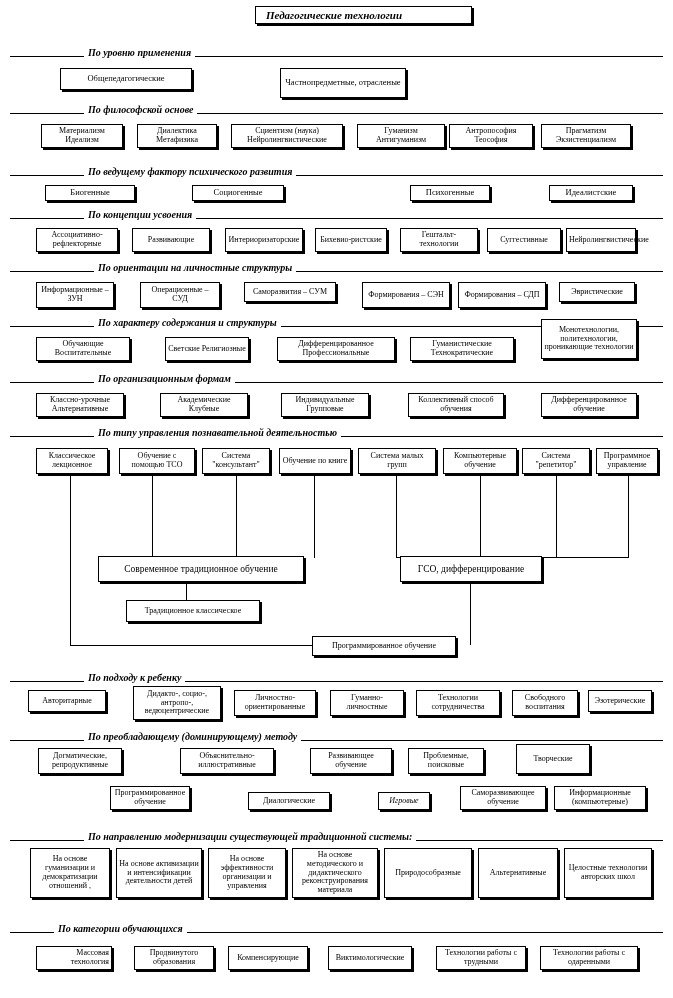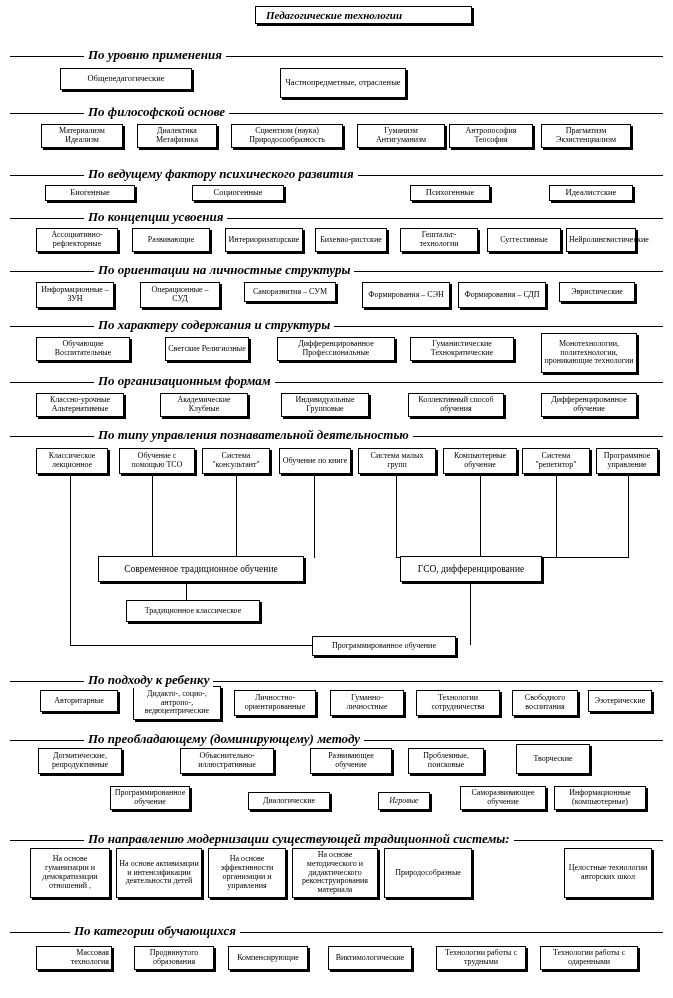--- a/index.html
+++ b/index.html
@@ -25,21 +25,21 @@
     font-weight:bold;
     font-size:11px;
     text-align:left;
     padding:2px 10px;
     white-space:nowrap;
   }
   .section-label{
     position:absolute;
     font-style:italic;
     font-weight:bold;
-    font-size:13px;
+    font-size:10px;
     background:#fff;
     padding:0 4px;
     white-space:nowrap;
     z-index:3;
   }
   .rule{
     position:absolute;
     border-top:1px solid #000;
     left:10px;
     width:653px;
@@ -88,21 +88,21 @@
 
   <div class="rule" style="top:113px;"></div>
   <div class="section-label" style="left:84px;top:104px;">По философской основе</div>
   <div class="node small" style="left:41px;top:124px;width:82px;height:24px;">
       <span>Материализм Идеализм</span>
     </div>
   <div class="node small" style="left:137px;top:124px;width:80px;height:24px;">
       <span>Диалектика Метафизика</span>
     </div>
   <div class="node small" style="left:231px;top:124px;width:112px;height:24px;">
-      <span>Сциентизм (наука) Природосообразность</span>
+      <span>Сциентизм (наука) Нейролингвистические</span>
     </div>
   <div class="node small" style="left:357px;top:124px;width:88px;height:24px;">
       <span>Гуманизм Антигуманизм</span>
     </div>
   <div class="node small" style="left:449px;top:124px;width:84px;height:24px;">
       <span>Антропософия Теософия</span>
     </div>
   <div class="node small" style="left:541px;top:124px;width:90px;height:24px;">
       <span>Прагматизм Экзистенциализм</span>
     </div>
@@ -174,21 +174,21 @@
     </div>
   <div class="node small" style="left:165px;top:337px;width:84px;height:24px;">
       <span>Светские Религиозные</span>
     </div>
   <div class="node small" style="left:277px;top:337px;width:118px;height:24px;">
       <span>Дифференцированное Профессиональные</span>
     </div>
   <div class="node small" style="left:410px;top:337px;width:104px;height:24px;">
       <span>Гуманистические Технократические</span>
     </div>
-  <div class="node small" style="left:541px;top:333px;width:96px;height:40px;">
+  <div class="node small" style="left:541px;top:319px;width:96px;height:40px;">
       <span>Монотехнологии, политехнологии, проникающие технологии</span>
     </div>
 
   <div class="rule" style="top:382px;"></div>
   <div class="section-label" style="left:94px;top:373px;">По организационным формам</div>
   <div class="node small" style="left:36px;top:393px;width:88px;height:24px;">
       <span>Классно-урочные Альтернативные</span>
     </div>
   <div class="node small" style="left:160px;top:393px;width:88px;height:24px;">
       <span>Академические Клубные</span>
@@ -251,21 +251,21 @@
     </div>
   <div class="node small" style="left:126px;top:600px;width:134px;height:22px;">
       <span>Традиционное классическое</span>
     </div>
   <div class="node small" style="left:312px;top:636px;width:144px;height:20px;">
       <span>Программированное обучение</span>
     </div>
 
   <div class="rule" style="top:681px;"></div>
   <div class="section-label" style="left:84px;top:672px;">По подходу к ребенку</div>
-  <div class="node small" style="left:40px;top:690px;width:78px;height:22px;align-items:center;">
+  <div class="node small" style="left:28px;top:690px;width:78px;height:22px;align-items:center;">
       <span>Авторитарные</span>
     </div>
   <div class="node small" style="left:133px;top:686px;width:88px;height:34px;">
       <span>Дидакто-, социо-, антропо-, ведюцентрические</span>
     </div>
   <div class="node small" style="left:234px;top:690px;width:82px;height:26px;">
       <span>Личностно-ориентированные</span>
     </div>
   <div class="node small" style="left:330px;top:690px;width:74px;height:26px;">
       <span>Гуманно-личностные</span>
@@ -323,26 +323,29 @@
     </div>
   <div class="node small" style="left:208px;top:848px;width:78px;height:50px;">
       <span>На основе эффективности организации и управления</span>
     </div>
   <div class="node small" style="left:292px;top:848px;width:86px;height:50px;">
       <span>На основе методического и дидактического реконструирования материала</span>
     </div>
   <div class="node small" style="left:384px;top:848px;width:88px;height:50px;">
       <span>Природособразные</span>
     </div>
+  <div class="node small" style="left:478px;top:848px;width:80px;height:50px;">
+      <span>Альтернативные</span>
+    </div>
   <div class="node small" style="left:564px;top:848px;width:88px;height:50px;">
       <span>Целостные технологии авторских школ</span>
     </div>
 
   <div class="rule" style="top:932px;"></div>
-  <div class="section-label" style="left:54px;top:923px;margin-left:16px;">По категории обучающихся</div>
+  <div class="section-label" style="left:54px;top:923px;">По категории обучающихся</div>
   <div class="node small" style="left:36px;top:946px;width:76px;height:24px;text-align:right;">
       <span>Массовая технология</span>
     </div>
   <div class="node small" style="left:134px;top:946px;width:80px;height:24px;">
       <span>Продвинутого образования</span>
     </div>
   <div class="node small" style="left:228px;top:946px;width:80px;height:24px;">
       <span>Компенсирующие</span>
     </div>
   <div class="node small" style="left:328px;top:946px;width:84px;height:24px;">

